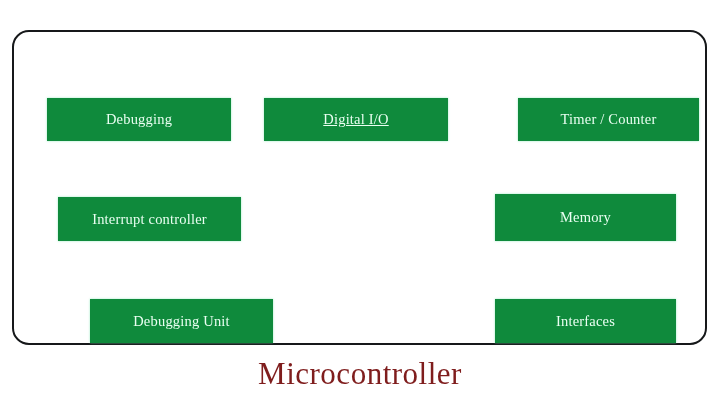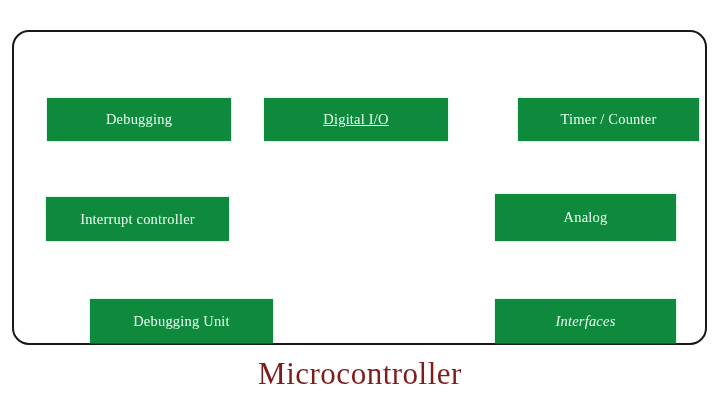--- a/index.html
+++ b/index.html
@@ -54,27 +54,27 @@
     white-space: nowrap;
     box-shadow: 0 0 2px rgba(120, 230, 175, 0.75);
   }
 
   
   .b-processor      { left: 33px;  top: 66px;  width: 184px; height: 43px; }
   .b-digital-io     { left: 250px; top: 66px;  width: 184px; height: 43px; text-decoration: underline; }
   .b-timer-counter  { left: 472px; top: 66px;  width: 181px; height: 43px; margin-left: 32px; }
 
   
-  .b-interrupt      { left: 32px;  top: 165px; width: 183px; height: 44px; }
+  .b-interrupt      { left: 44px;  top: 165px; width: 183px; height: 44px; }
   .b-analog-io      { left: 254px; top: 165px; width: 177px; height: 44px; }
   .b-memory         { left: 481px; top: 162px; width: 181px; height: 47px; }
 
   
   .b-debugging      { left: 40px;  top: 267px; width: 183px; height: 44px; margin-left: 36px; }
-  .b-interfaces     { left: 481px; top: 267px; width: 181px; height: 44px; font-style: italic; }
+  .b-interfaces     { left: 481px; top: 267px; width: 181px; height: 44px; }
 
   
   #caption {
     position: absolute;
     left: 0;
     top: 355px;
     width: 720px;
     text-align: center;
     font-family: "Liberation Serif", "DejaVu Serif", serif;
     font-size: 31px;
@@ -93,21 +93,21 @@
 
     <div class="block b-processor">Debugging</div>
 
     <div class="block b-digital-io">Digital I/O</div>
 
     <div class="block b-timer-counter">Timer / Counter</div>
 
     <div class="block b-interrupt">Interrupt controller</div>
 
 
-    <div class="block b-memory">Analog</div>
+    <div class="block b-memory">Memory</div>
 
     <div class="block b-debugging">Debugging Unit</div>
 
     <div class="block b-interfaces">Interfaces</div>
 
   </div>
 
   <div id="caption">Microcontroller</div>
 
 </div>

